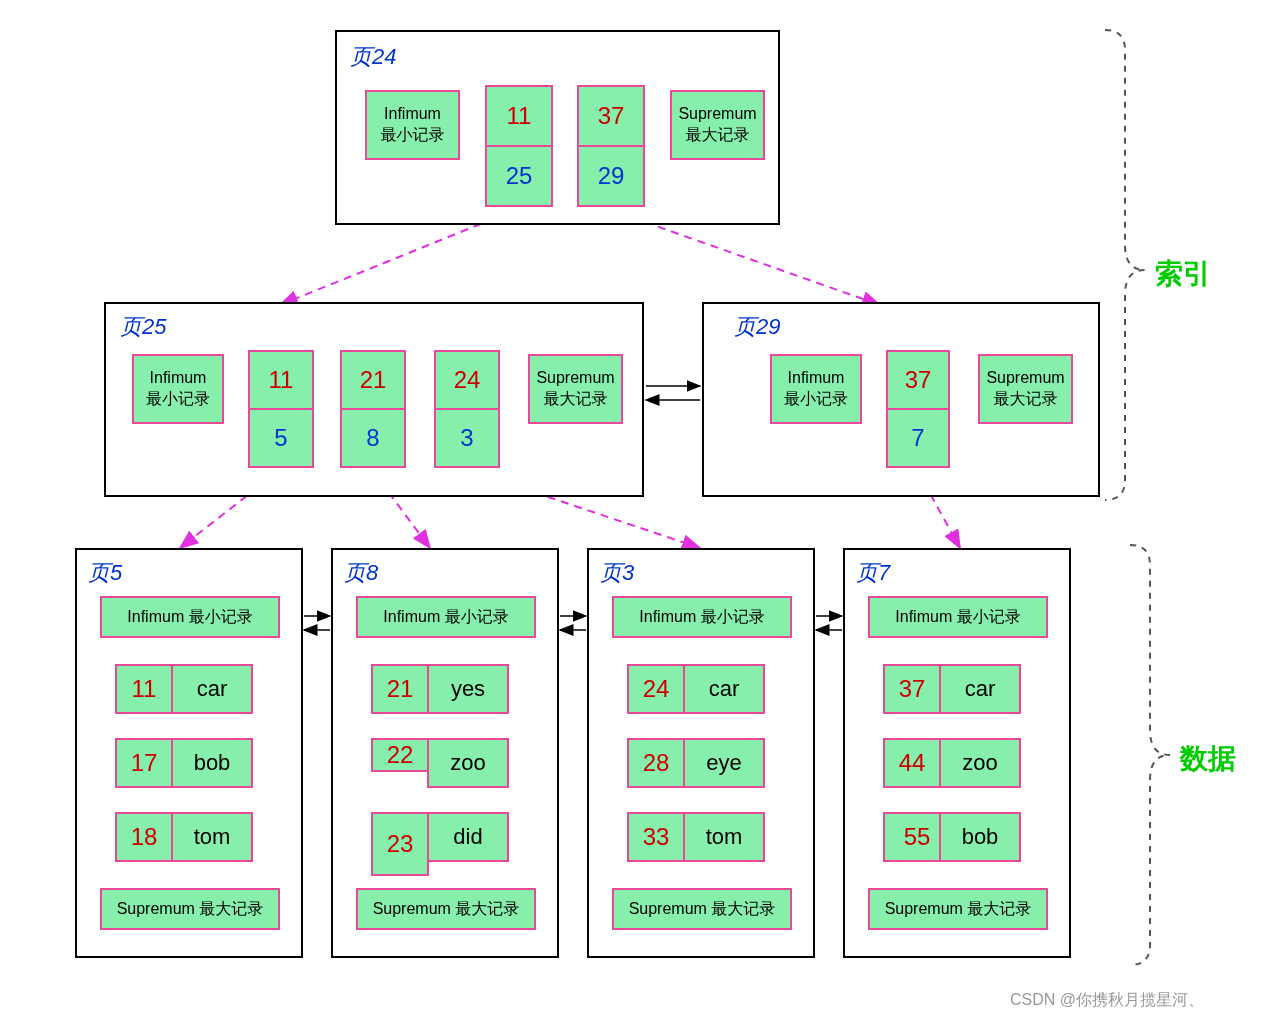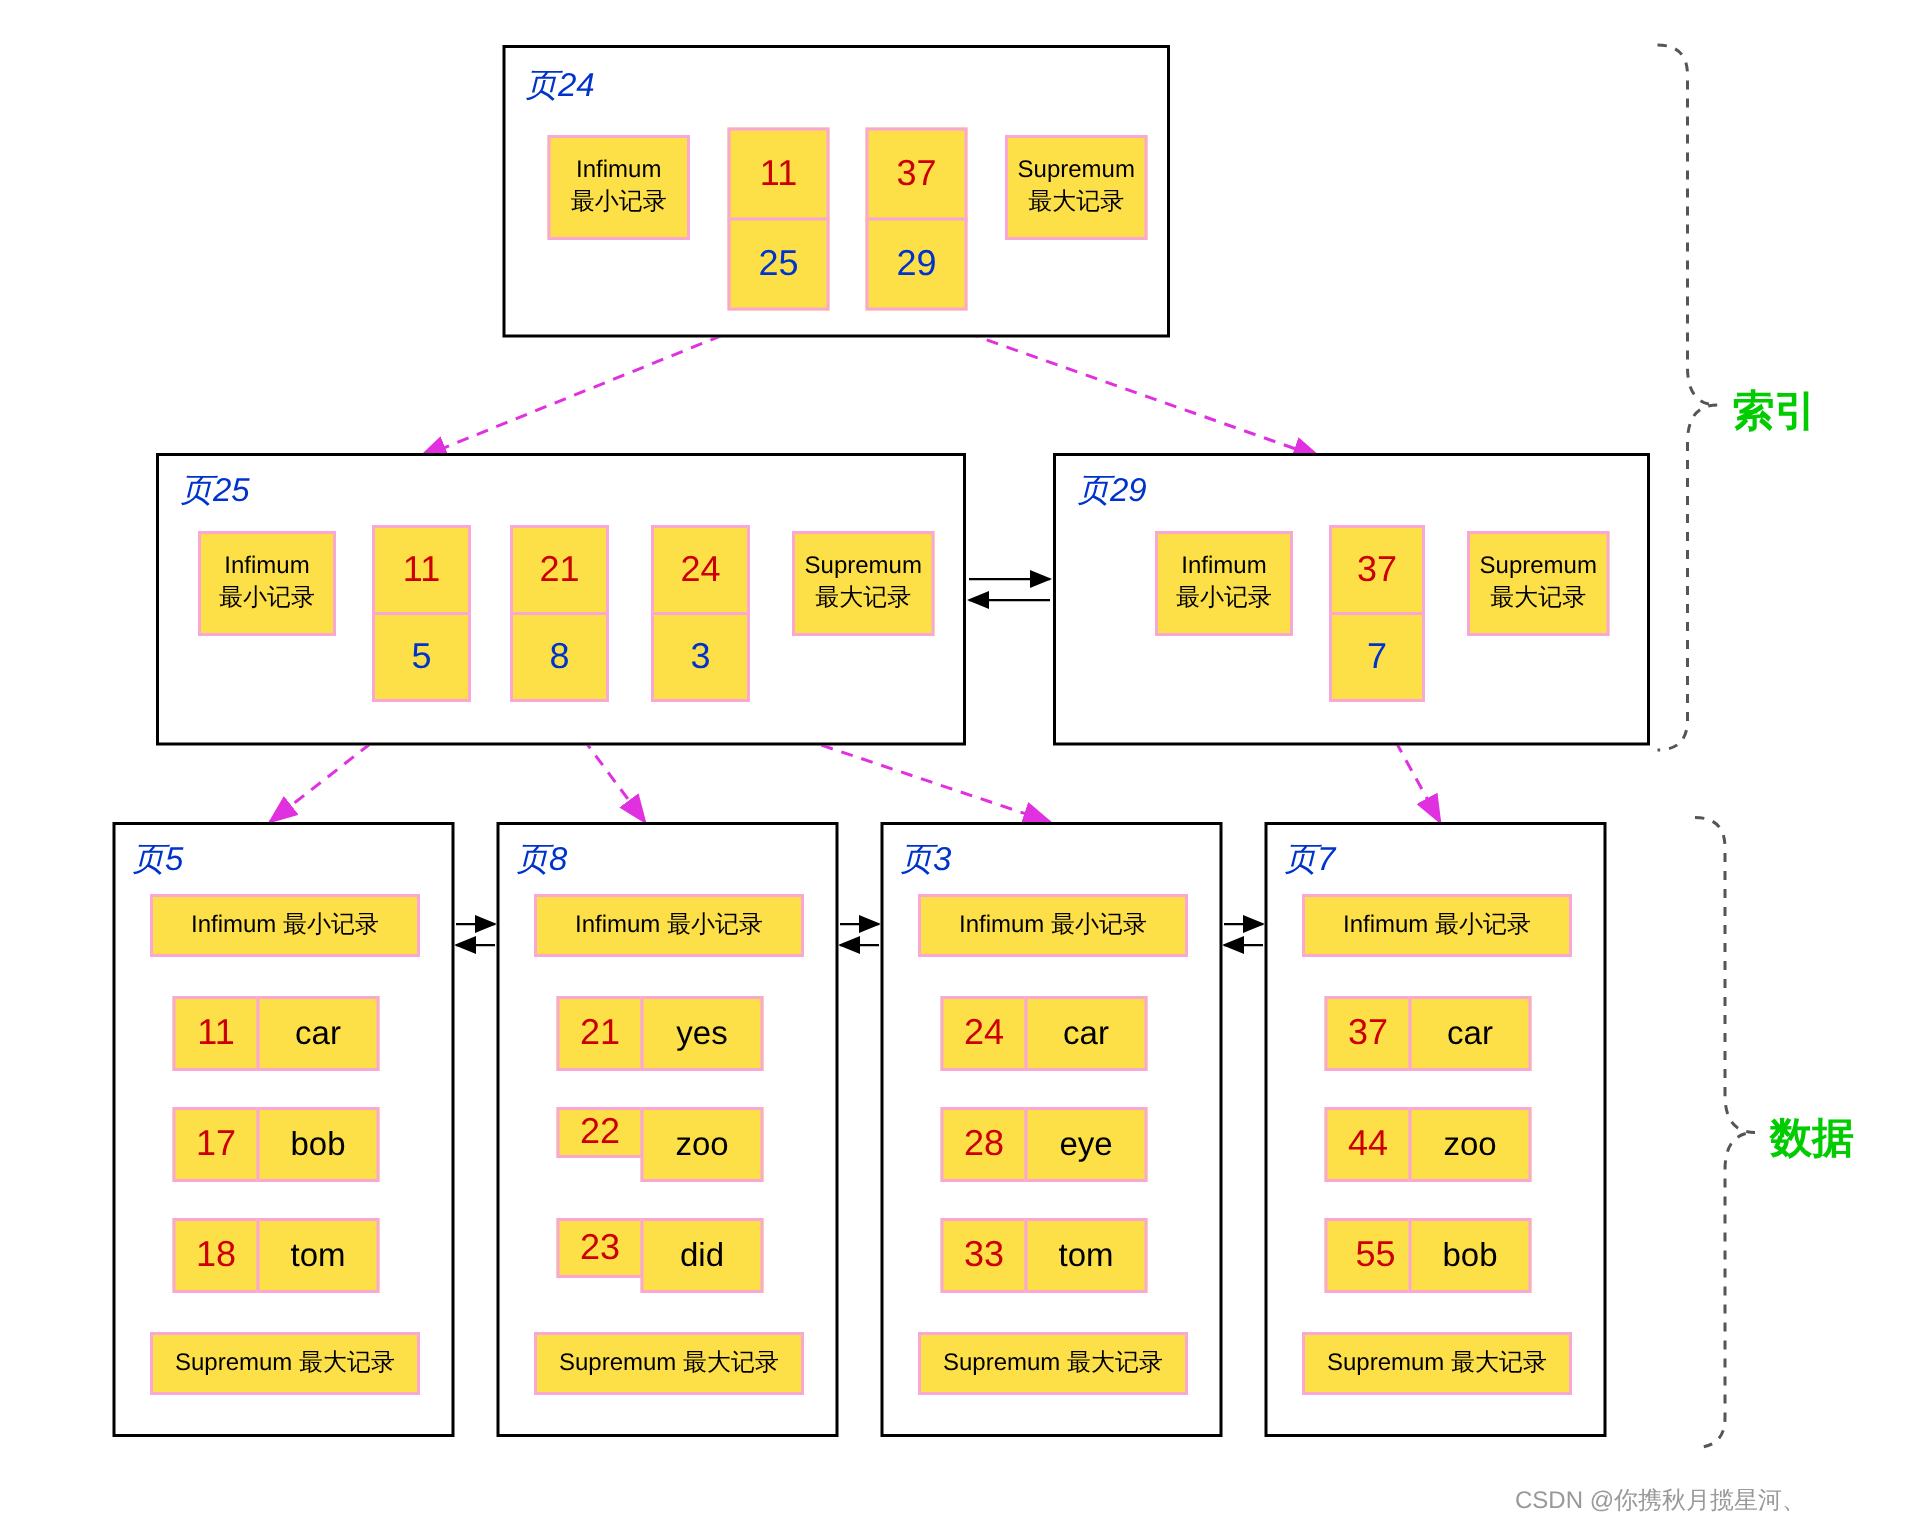--- a/index.html
+++ b/index.html
@@ -1,20 +1,20 @@
 <!DOCTYPE html>
 <html><head>
 <meta charset="utf-8">
 <style>
   * { box-sizing: border-box; }
   body { margin: 0; font-family: "Microsoft YaHei", Arial, sans-serif; background: #fff; }
   .canvas { position: relative; width: 1276px; height: 1023px; }
   .page-box { position: absolute; border: 2px solid #000; background: #fff; }
   .page-title { position: absolute; font-size: 22px; font-weight: 400; font-style: italic; color: #0033cc; }
-  .cell { position: absolute; border: 2px solid #f9a8d4; display: flex; align-items: center; justify-content: center; font-size: 18px; text-align: center; background: #fde047; }
+  .cell { position: absolute; border: 2px solid #ec4899; display: flex; align-items: center; justify-content: center; font-size: 18px; text-align: center; background: #86efac; }
   .cell.red { color: #c00; font-size: 24px; font-weight: 500; }
   .cell.blue { color: #0033cc; font-size: 24px; font-weight: 500; }
   .cell.small { font-size: 16px; line-height: 1.3; }
   .brace-label { position: absolute; font-size: 28px; font-weight: 700; color: #00cc00; }
   .watermark { position: absolute; font-size: 16px; color: #999; }
   svg.overlay { position: absolute; top: 0; left: 0; }
   .brace-path { stroke: #555; stroke-width: 2; fill: none; stroke-dasharray: 6 6; }
   .dash-magenta { stroke: #e030e0; stroke-width: 2; fill: none; stroke-dasharray: 8 6; }
   .arrow-black { stroke: #000; stroke-width: 1.5; fill: none; }
 </style>
@@ -107,21 +107,21 @@
   <div class="cell blue" style="left:248px; top:408px; width:66px; height:60px;">5</div>
   <div class="cell red" style="left:340px; top:350px; width:66px; height:60px;">21</div>
   <div class="cell blue" style="left:340px; top:408px; width:66px; height:60px;">8</div>
   <div class="cell red" style="left:434px; top:350px; width:66px; height:60px;">24</div>
   <div class="cell blue" style="left:434px; top:408px; width:66px; height:60px;">3</div>
   <div class="cell small" style="left:528px; top:354px; width:95px; height:70px;">
     <span><span>Supremum</span><br><span>最大记录</span></span>
   </div>
 
   <div class="page-box" style="left:702px; top:302px; width:398px; height:195px;"></div>
-  <div class="page-title" style="left:718px; top:312px;">页29</div>
+  <div class="page-title" style="left:734px; top:312px;">页29</div>
   <div class="cell small" style="left:770px; top:354px; width:92px; height:70px;">
     <span><span>Infimum</span><br><span>最小记录</span></span>
   </div>
   <div class="cell red" style="left:886px; top:350px; width:64px; height:60px;">37</div>
   <div class="cell blue" style="left:886px; top:408px; width:64px; height:60px;">7</div>
   <div class="cell small" style="left:978px; top:354px; width:95px; height:70px;">
     <span><span>Supremum</span><br><span>最大记录</span></span>
   </div>
 
   <div class="page-box" style="left:75px; top:548px; width:228px; height:410px;"></div>
@@ -135,21 +135,21 @@
   <div class="cell" style="left:171px; top:812px; width:82px; height:50px; font-size:22px;">tom</div>
   <div class="cell small" style="left:100px; top:888px; width:180px; height:42px;">Supremum 最大记录</div>
 
   <div class="page-box" style="left:331px; top:548px; width:228px; height:410px;"></div>
   <div class="page-title" style="left:344px; top:558px;">页8</div>
   <div class="cell small" style="left:356px; top:596px; width:180px; height:42px;">Infimum 最小记录</div>
   <div class="cell red" style="left:371px; top:664px; width:58px; height:50px;">21</div>
   <div class="cell" style="left:427px; top:664px; width:82px; height:50px; font-size:22px;">yes</div>
   <div class="cell red" style="left:371px; top:738px; width:58px; height:34px;">22</div>
   <div class="cell" style="left:427px; top:738px; width:82px; height:50px; font-size:22px;">zoo</div>
-  <div class="cell red" style="left:371px; top:812px; width:58px; height:40px;">23</div>
+  <div class="cell red" style="left:371px; top:812px; width:58px; height:64px;">23</div>
   <div class="cell" style="left:427px; top:812px; width:82px; height:50px; font-size:22px;">did</div>
   <div class="cell small" style="left:356px; top:888px; width:180px; height:42px;">Supremum 最大记录</div>
 
   <div class="page-box" style="left:587px; top:548px; width:228px; height:410px;"></div>
   <div class="page-title" style="left:600px; top:558px;">页3</div>
   <div class="cell small" style="left:612px; top:596px; width:180px; height:42px;">Infimum 最小记录</div>
   <div class="cell red" style="left:627px; top:664px; width:58px; height:50px;">24</div>
   <div class="cell" style="left:683px; top:664px; width:82px; height:50px; font-size:22px;">car</div>
   <div class="cell red" style="left:627px; top:738px; width:58px; height:50px;">28</div>
   <div class="cell" style="left:683px; top:738px; width:82px; height:50px; font-size:22px;">eye</div>

